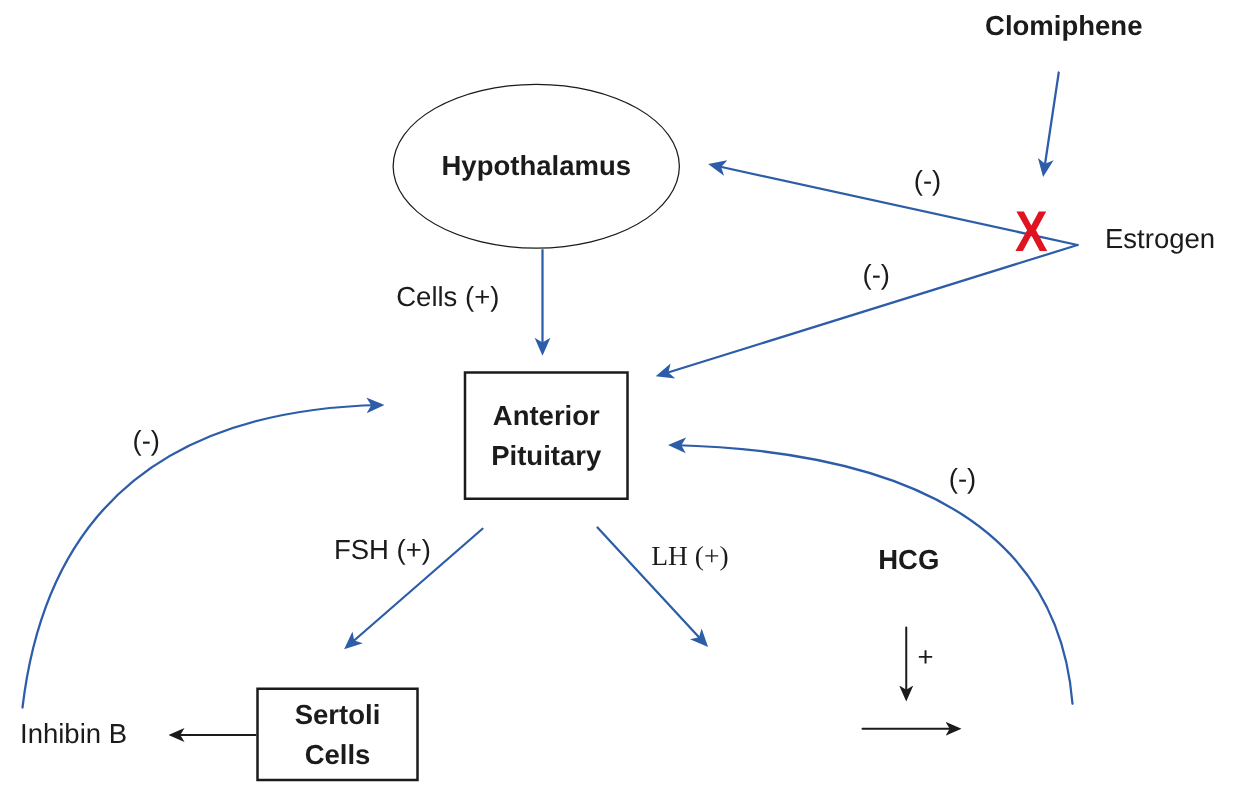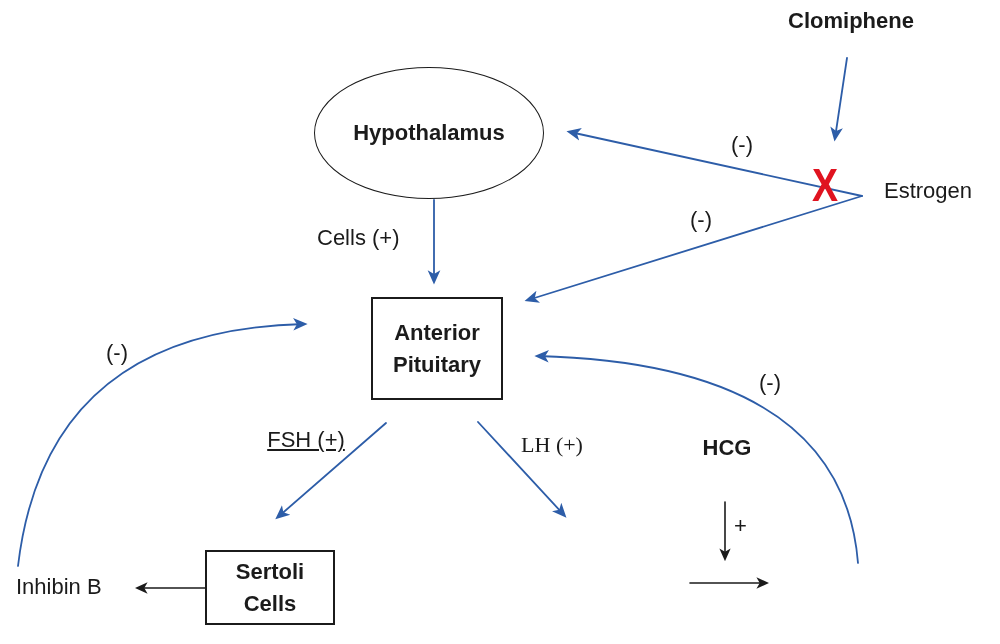--- a/index.html
+++ b/index.html
@@ -87,21 +87,21 @@
   <div class="lbl ctr" style="left:742px;top:133px;">(-)</div>
 
   <div class="lbl ctr" style="left:701px;top:208px;">(-)</div>
 
   <div class="lbl" style="left:317px;top:226px;">Cells (+)</div>
 
   <div class="lbl ctr" style="left:117px;top:341px;">(-)</div>
 
   <div class="lbl ctr" style="left:770px;top:371px;">(-)</div>
 
-  <div class="lbl ctr" style="left:306px;top:428px;text-decoration:underline;">FSH (+)</div>
+  <div class="lbl ctr" style="left:306px;top:428px;">FSH (+)</div>
 
   <div class="lbl ctr" style="left:552px;top:433px;font-family:Liberation Serif, serif;">LH (+)</div>
 
   <div class="lbl b ctr" style="left:727px;top:436px;">HCG</div>
 
   <div class="lbl" style="left:734px;top:514px;">+</div>
 
   <div class="lbl" style="left:16px;top:575px;text-align:right;">Inhibin B</div>
 
 

